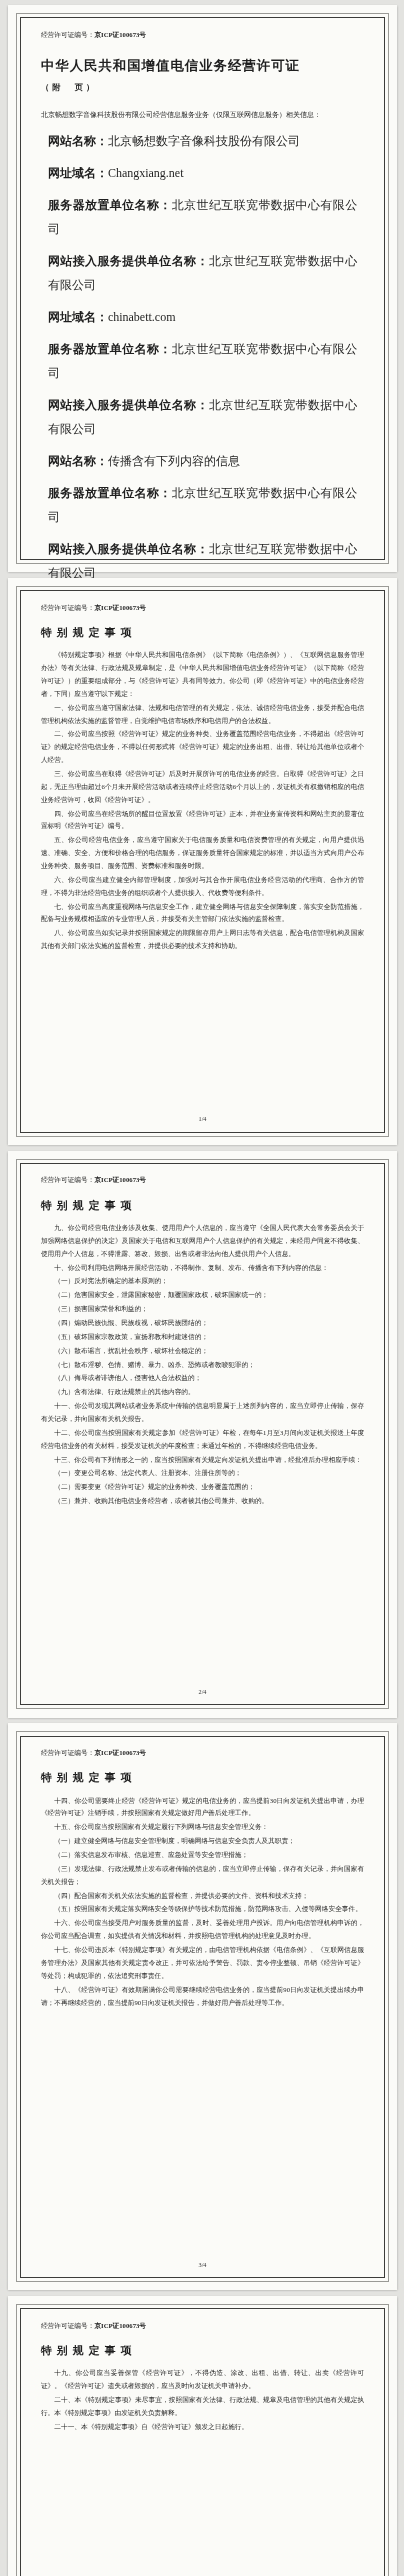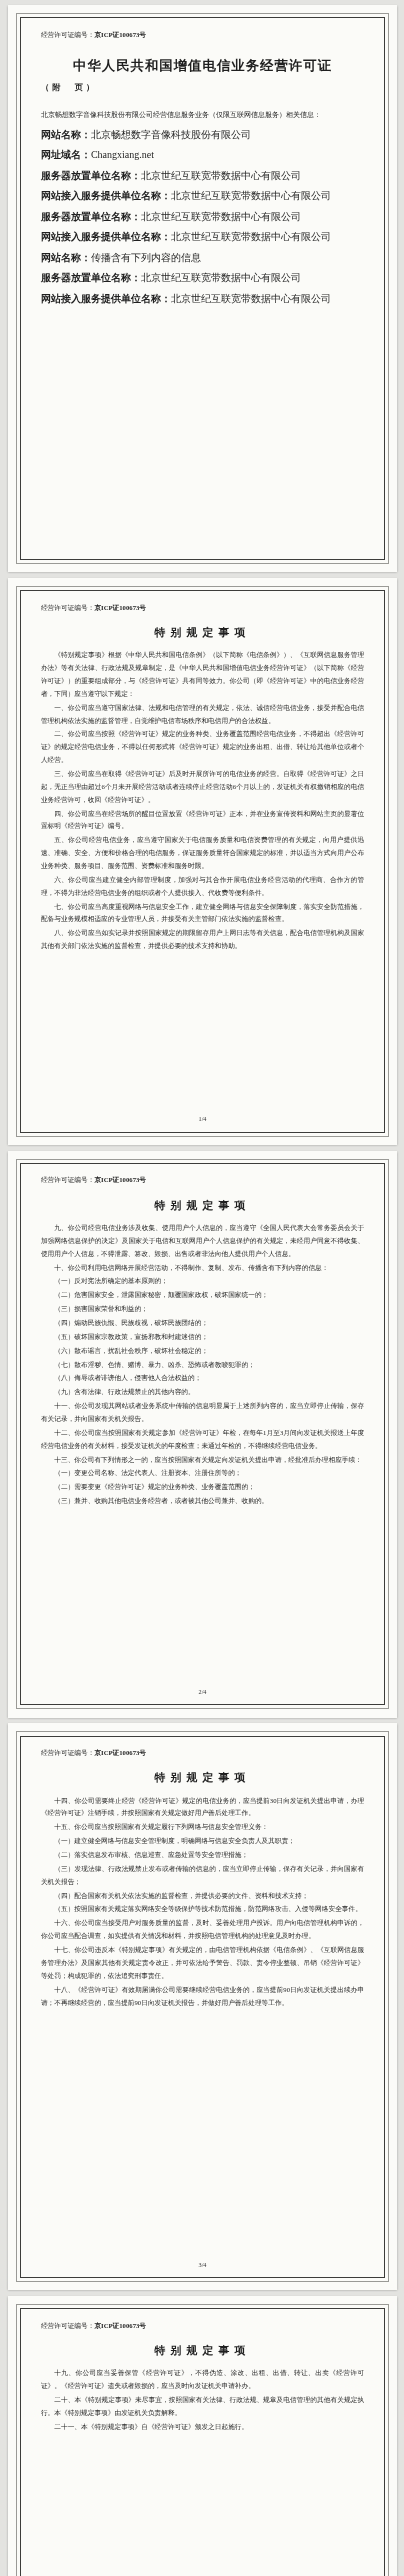--- a/index.html
+++ b/index.html
@@ -34,49 +34,49 @@
     position:relative;
   }
   .page-header{
     font-size:6.7px;
     text-align:left;
     margin:0 0 3.1px 0;
   }
   .page-header .lic-no{font-weight:bold;}
   .cert-title{
     margin:17.5px 0 0 0;
-    text-align:center;
+    text-align:left;
     font-size:13.4px;
     font-weight:bold;
     letter-spacing:1px;
     line-height:1.3;
   }
   .cert-subtitle{
     text-align:left;
     font-size:8.2px;
     font-weight:bold;
     letter-spacing:3.1px;
     margin:7.2px 0 15.5px 0;
   }
   .annex-intro{
     font-size:7px;
     line-height:2.0;
     margin:0 0 2.1px 0;
     text-align:justify;
   }
   .entries p{
-    margin:0;
-    font-size:10px;
+    margin:7px;
+    font-size:12px;
     line-height:2.05;
     text-align:justify;
   }
   .entries .lbl{font-weight:bold;}
   .special-title{
     margin:13.4px 0 9.3px 0;
-    text-align:center;
+    text-align:left;
     font-size:10.8px;
     font-weight:bold;
     letter-spacing:5.2px;
   }
   .special-body p{
     margin:0 0 1px 0;
     font-size:6.7px;
     line-height:1.92;
     text-align:justify;
     text-indent:2em;
@@ -109,20 +109,21 @@
 
             <p><span class="lbl">网站名称：</span><span>北京畅想数字音像科技股份有限公司</span></p>
 
             <p><span class="lbl">网址域名：</span><span>Changxiang.net</span></p>
 
             <p><span class="lbl">服务器放置单位名称：</span><span>北京世纪互联宽带数据中心有限公司</span></p>
 
             <p><span class="lbl">网站接入服务提供单位名称：</span><span>北京世纪互联宽带数据中心有限公司</span></p>
 
 
+            <p><span class="lbl">网址域名：</span><span>chinabett.com</span></p>
 
             <p><span class="lbl">服务器放置单位名称：</span><span>北京世纪互联宽带数据中心有限公司</span></p>
 
             <p><span class="lbl">网站接入服务提供单位名称：</span><span>北京世纪互联宽带数据中心有限公司</span></p>
 
             <p><span class="lbl">网站名称：</span><span>传播含有下列内容的信息</span></p>
 
 
             <p><span class="lbl">服务器放置单位名称：</span><span>北京世纪互联宽带数据中心有限公司</span></p>
 

